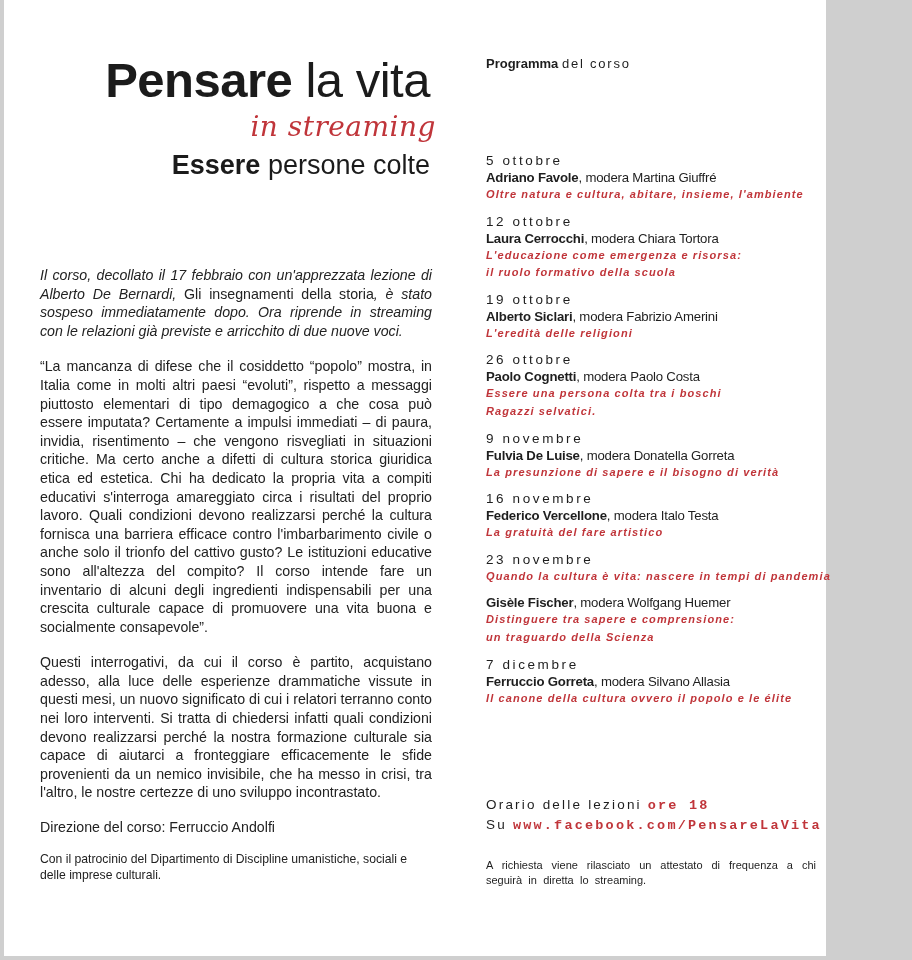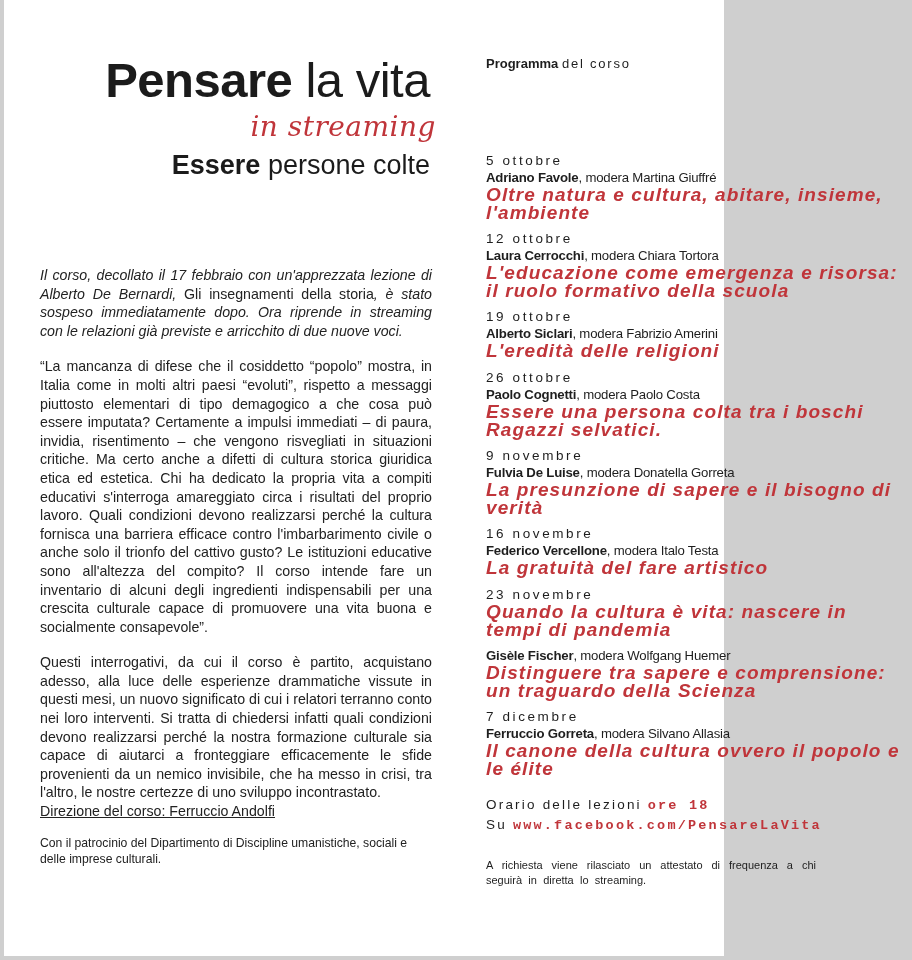--- a/index.html
+++ b/index.html
@@ -1,19 +1,19 @@
 <!DOCTYPE html>
 <html><head>
 <meta charset="utf-8">
 <style>
   * { box-sizing: border-box; margin: 0; padding: 0; }
   html, body { width: 912px; height: 960px; background: #cfcfcf; overflow: hidden; }
   body { font-family: "Liberation Sans", "DejaVu Sans", sans-serif; color: #1e1e1e; }
   .page {
-    position: absolute; left: 4px; top: 0; width: 720px; height: 956px;
+    position: absolute; left: 4px; top: 0; width: 822px; height: 956px;
     background: #ffffff;
   }
   
   .title-block { position: absolute; left: 0; top: 52px; width: 426px; text-align: right; }
   .title-main {
     font-size: 49px; font-weight: 700; letter-spacing: -0.5px; line-height: 56px;
     color: #1b1b1b; white-space: nowrap;
   }
   .title-main .light { font-weight: 400; }
   .title-script {
@@ -29,36 +29,36 @@
 
   .left-text {
     position: absolute; left: 36px; top: 266px; width: 392px;
     font-size: 14.2px; line-height: 18.6px; color: #222;
   }
   .left-text p { text-align: justify; }
   .intro { font-style: italic; }
   .intro .upright { font-style: normal; }
   .quote { margin-top: 17px; }
   .questions { margin-top: 17px; }
-  .direction { margin-top: 0; text-decoration: underline; }
+  .direction { margin-top: 16px; }
   .patronage { margin-top: 14px; font-size: 12.2px; line-height: 16px; text-align: left !important; }
 
   
   .right-col { position: absolute; left: 482px; top: 56px; width: 410px; }
   .prog-title { font-size: 13px; color: #1e1e1e; }
   .prog-title b { font-weight: 700; }
   .prog-title .spaced { letter-spacing: 1.8px; }
 
   .events { position: absolute; left: 0; top: 96px; width: 420px; }
   .event { margin-bottom: 9px; }
   .event-date { font-size: 13.5px; letter-spacing: 2.6px; line-height: 17px; color: #1e1e1e; }
   .event-speaker { font-size: 13.2px; line-height: 17px; color: #1e1e1e; letter-spacing: -0.2px; }
   .event-speaker b { font-weight: 700; }
   .event-topic {
-    font-size: 19px; line-height: 17.6px; color: #c0353a;
+    font-size: 11px; line-height: 17.6px; color: #c0353a;
     font-style: italic; font-weight: 700; letter-spacing: 1.1px;
   }
 
   .schedule { position: absolute; left: 0; top: 739px; width: 420px; font-size: 13.5px; line-height: 19px; letter-spacing: 2.2px; color: #1e1e1e; }
   .schedule .red { color: #c0353a; font-weight: 700; font-family: Liberation Mono, monospace; }
 
   .notes { position: absolute; left: 0; top: 802px; width: 330px; font-size: 11px; line-height: 15px; color: #1e1e1e; }
   .notes .first { text-align: justify; text-align-last: auto; word-spacing: 3.2px; }
 </style>
 </head>

